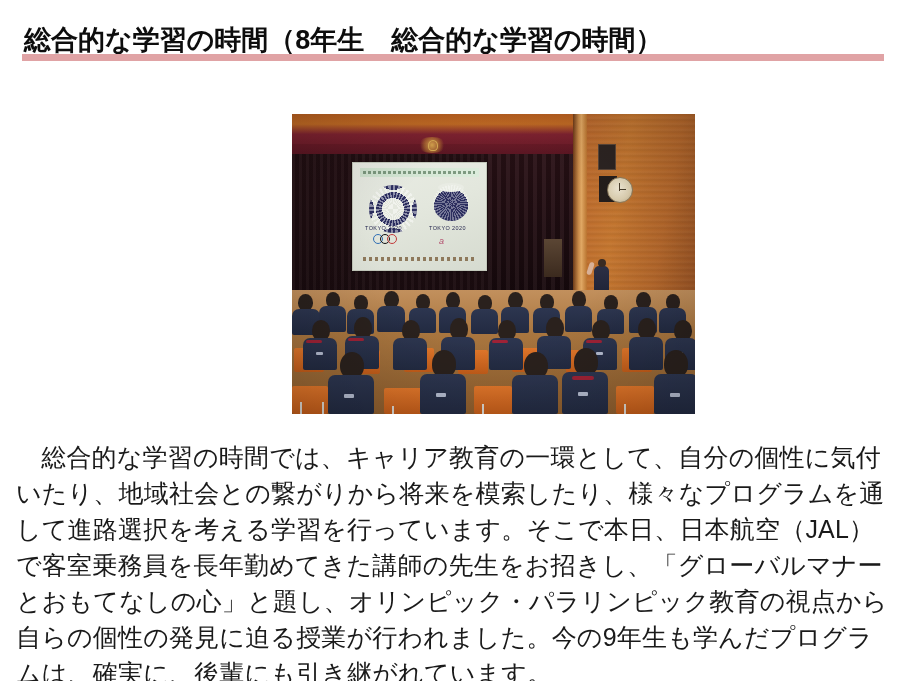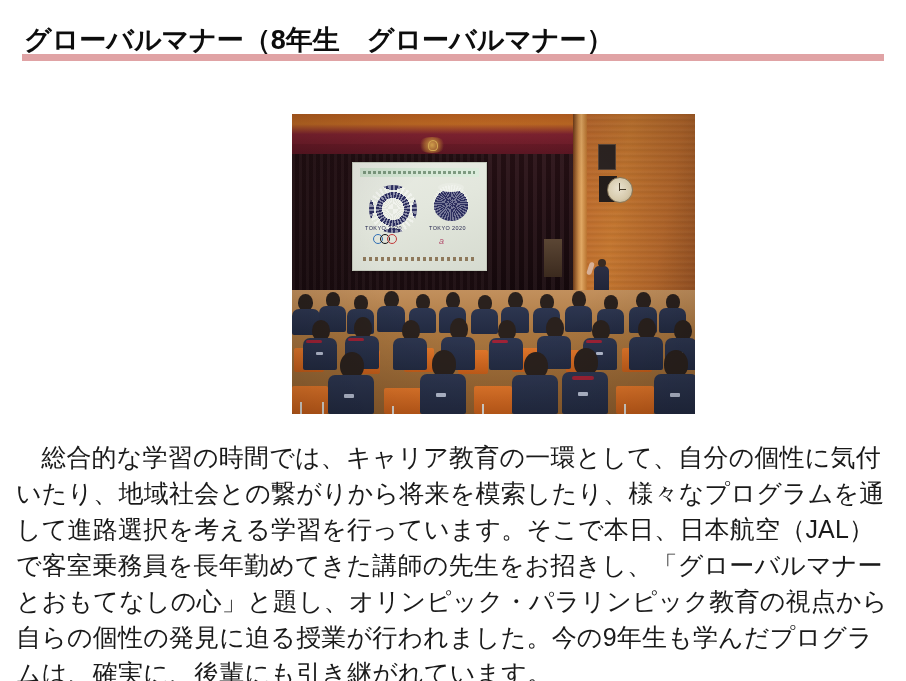--- a/index.html
+++ b/index.html
@@ -385,21 +385,21 @@
     font-size: 25px;
     line-height: 36px;
     color: #1a1a1a;
     letter-spacing: 0.2px;
     white-space: pre-wrap;
   }
 </style>
 </head>
 <body>
 
-<h1 class="page-title">グローバルマナー（8年生　グローバルマナー）</h1>
+<h1 class="page-title">総合的な学習の時間（8年生　総合的な学習の時間）</h1>
 
 <div class="divider"></div>
 
 <figure class="photo-wrap">
   <div class="photo">
 
     <div class="stage-band"></div>
     <div class="stage-band-lower"></div>
     <div class="stage-emblem"></div>
 

